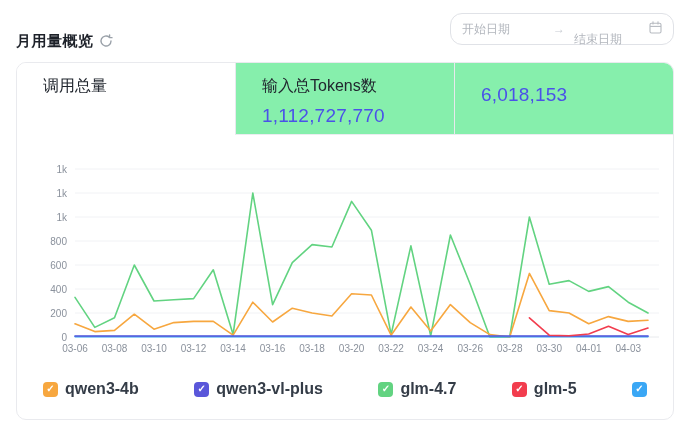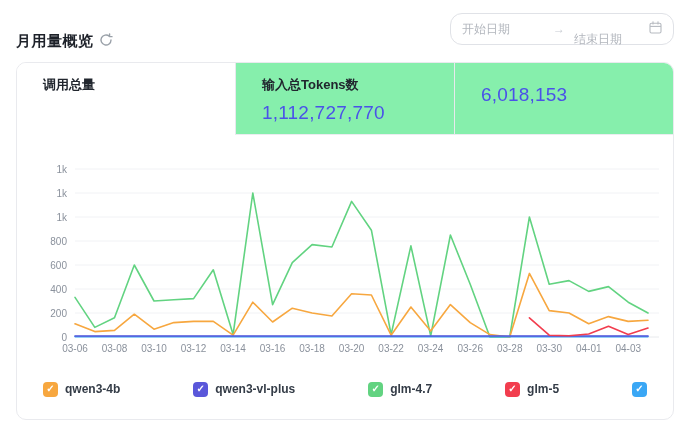--- a/index.html
+++ b/index.html
@@ -2,51 +2,51 @@
 <html><head>
 <meta charset="utf-8">
 <style>
   * { margin:0; padding:0; box-sizing:border-box; }
   html,body { width:690px; height:429px; background:#ffffff; overflow:hidden;
     font-family:"Liberation Sans", sans-serif; }
 
   
   .header { position:absolute; top:12px; left:16px; right:16px; height:34px;
     display:flex; align-items:center; justify-content:space-between; }
-  .title-wrap { display:flex; align-items:flex-start; gap:4px;margin-top:24px; }
+  .title-wrap { display:flex; align-items:center; gap:4px;margin-top:24px; }
   .page-title { font-size:15px; font-weight:bold; color:#1d2129; letter-spacing:.5px; }
   .refresh-btn { width:16px; height:16px; display:flex; align-items:center; justify-content:center; cursor:pointer; }
 
   .date-range { width:224px; height:32px; border:1px solid #e0e2e7; border-radius:12px;
     display:flex; align-items:center; padding:0 11px; background:#fff; }
   .date-input { font-size:12px; color:#b2b6bd; }
   .date-input.start { width:82px; }
   .date-arrow { color:#c8ccd2; font-size:12px; width:30px; text-align:center; }
   .date-input.end { flex:1;margin-top:20px; }
 
   
   .card { position:absolute; top:62px; left:16px; width:658px; height:358px;
     border:1px solid #e9eaee; border-radius:10px; background:#fff; overflow:hidden; }
 
   .tabs { display:flex; height:72px; }
   .tab { flex:1; padding:13px 0 0 26px; background:#86efac;
     border-bottom:1px solid #ebedf0; border-left:1px solid #e7e9ed; cursor:pointer; }
   .tab.active { background:#ffffff; border-bottom:none; border-left:none; }
-  .tab-label { font-size:13px; font-weight:bold; color:#21262e; }
+  .tab-label { font-size:16px; font-weight:normal; color:#21262e; }
   .tab-value { margin-top:8px; font-size:19px; color:#4a52e8; letter-spacing:.2px; }
 
   .chart-wrap { position:relative; height:232px; }
   .chart-wrap svg { display:block; }
 
   .legend { height:50px; display:flex; align-items:center; justify-content:space-between;
     padding:0 26px 6px 26px; }
   .legend-item { display:flex; align-items:center; gap:7px; cursor:pointer; }
   .legend-box { width:15px; height:15px; border-radius:4px; display:flex; align-items:center;
     justify-content:center; color:#fff; font-size:10px; font-weight:bold; line-height:1; }
-  .legend-label { font-size:12px; font-weight:bold; color:#343c47; }
+  .legend-label { font-size:16px; font-weight:bold; color:#343c47; }
 </style>
 </head>
 <body>
 
 <div class="header">
   <div class="title-wrap">
     <span class="page-title">月用量概览</span>
     <span class="refresh-btn">
       <svg width="14" height="14" viewBox="0 0 14 14" fill="none">
         <path d="M12 7a5 5 0 1 1-1.7-3.76" stroke="#9aa1a9" stroke-width="1.4" stroke-linecap="round"></path>

